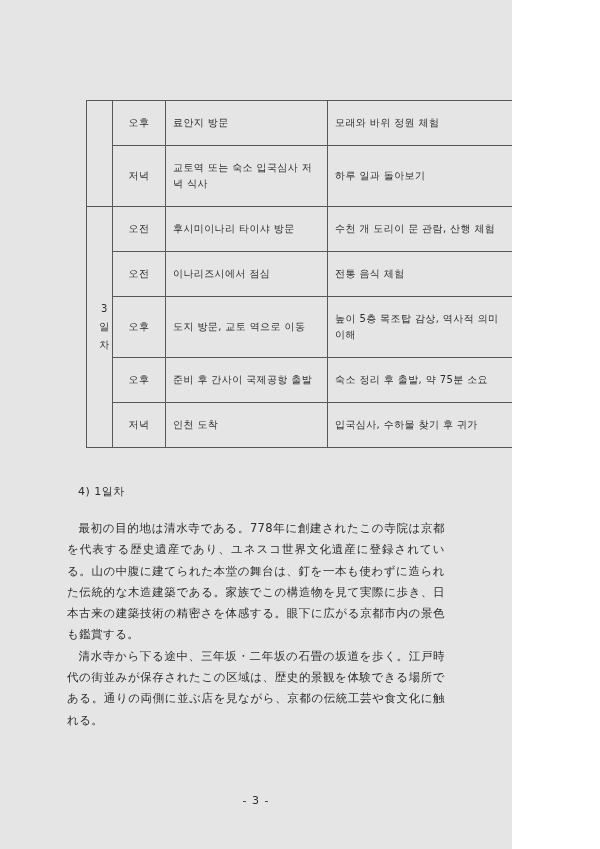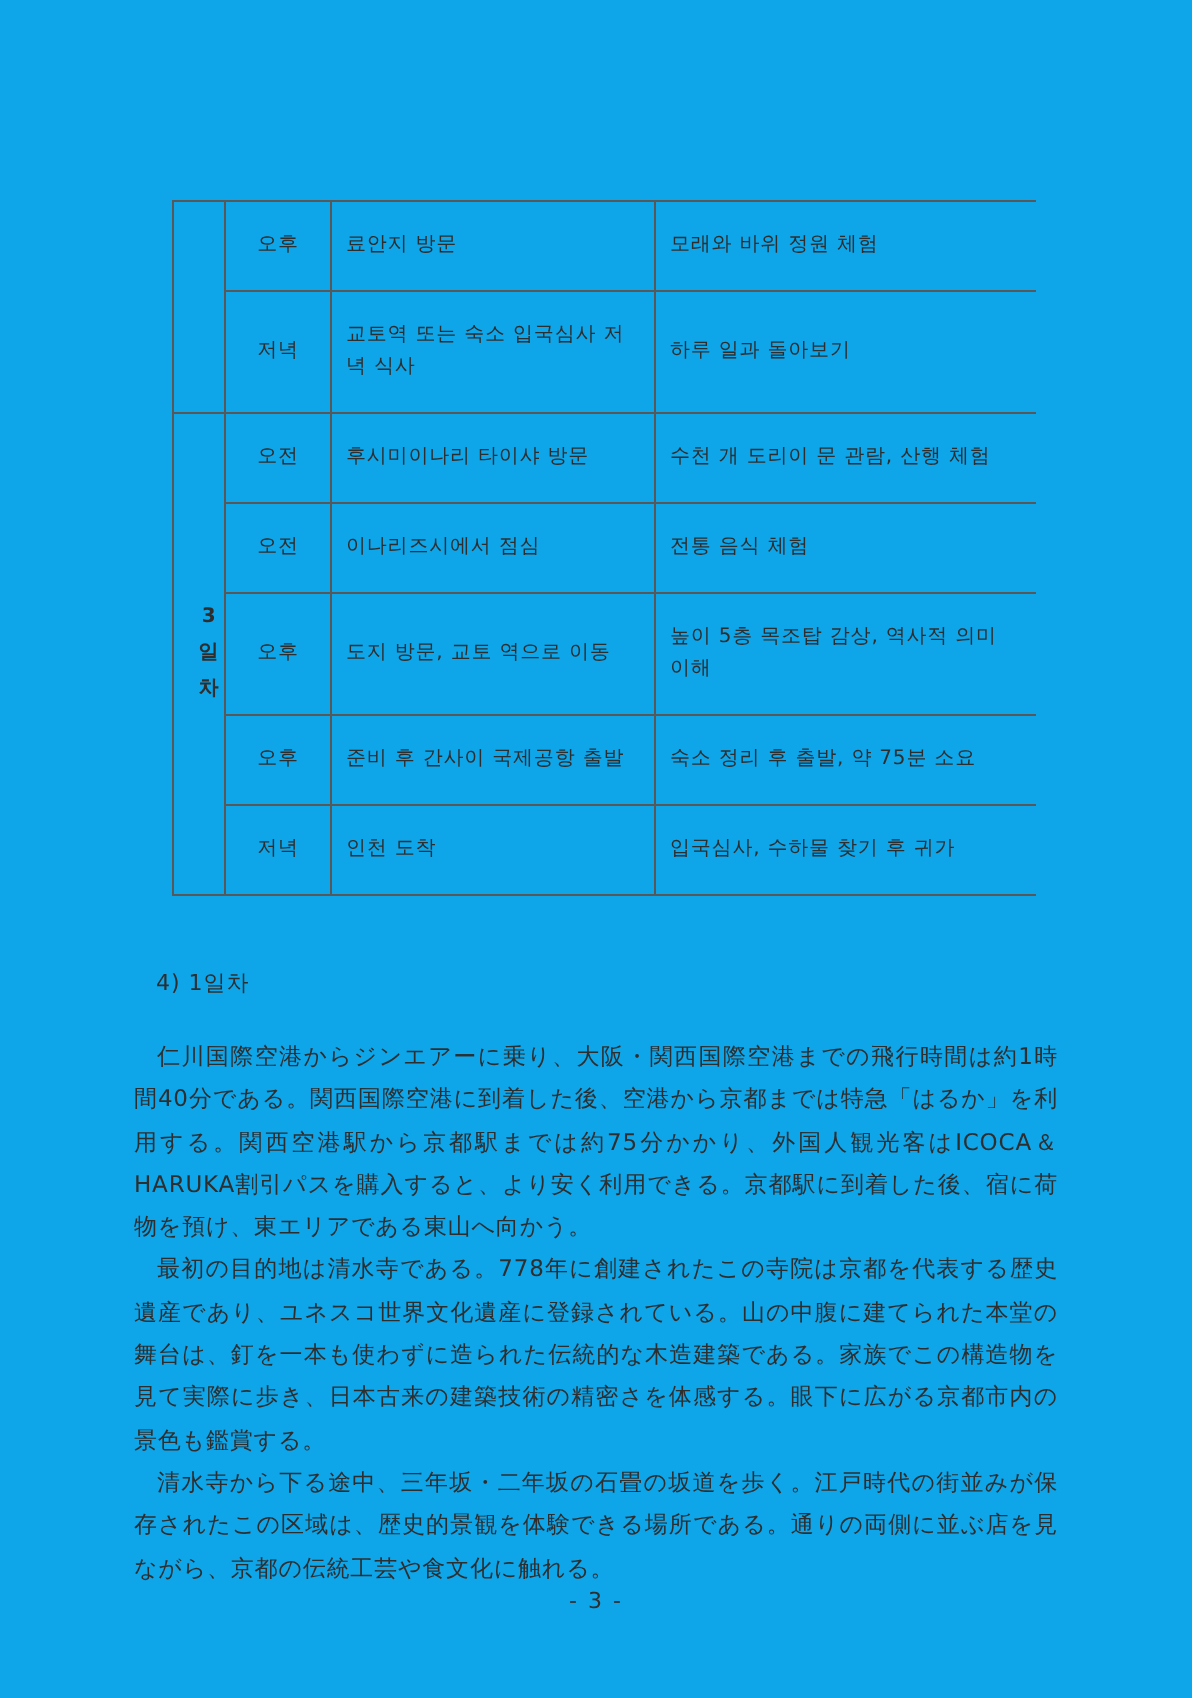--- a/index.html
+++ b/index.html
@@ -2,23 +2,23 @@
 <html><head>
 <meta charset="utf-8">
 <style>
   html, body {
     margin: 0;
     padding: 0;
     background: #ffffff;
   }
   .page {
     position: relative;
-    width: 596px;
+    width: 512px;
     height: 849px;
-    background: #0ea5e9;
+    background: #e5e5e5;
     font-family: "DejaVu Sans", sans-serif;
     color: #2e2e2e;
     overflow: hidden;
     box-sizing: border-box;
   }
 
   
   .itinerary {
     border-collapse: collapse;
     table-layout: fixed;
@@ -36,21 +36,20 @@
     box-sizing: border-box;
   }
   .itinerary td.col-note { border-right: none; }
   .itinerary col.c-day  { width: 26px; }
   .itinerary col.c-time { width: 53px; }
   .itinerary col.c-act  { width: 162px; }
   .itinerary col.c-note { width: 190px; }
   .itinerary td.col-day {
     text-align: center;
     padding: 2px 12px;
-    font-weight: bold;
   }
   .day-vertical {
     display: inline-block;
     width: 1.1em;
     word-break: break-all;
     line-height: 18px;
     text-align: center;
   }
   .itinerary td.col-time { text-align: center; padding: 2px 2px; }
   tr.h38 { height: 38px; }
@@ -142,20 +141,19 @@
       <tr class="h28">
         <td class="col-time">저녁</td>
         <td class="col-act">인천 도착</td>
         <td class="col-note">입국심사, 수하물 찾기 후 귀가</td>
       </tr>
     </tbody>
   </table>
 
   <div class="content">
     <h3 class="section-heading">4) 1일차</h3>
-    <p class="body-para">仁川国際空港からジンエアーに乗り、大阪・関西国際空港までの飛行時間は約1時間40分である。関西国際空港に到着した後、空港から京都までは特急「はるか」を利用する。関西空港駅から京都駅までは約75分かかり、外国人観光客はICOCA＆HARUKA割引パスを購入すると、より安く利用できる。京都駅に到着した後、宿に荷物を預け、東エリアである東山へ向かう。</p>
     <p class="body-para">最初の目的地は清水寺である。778年に創建されたこの寺院は京都を代表する歴史遺産であり、ユネスコ世界文化遺産に登録されている。山の中腹に建てられた本堂の舞台は、釘を一本も使わずに造られた伝統的な木造建築である。家族でこの構造物を見て実際に歩き、日本古来の建築技術の精密さを体感する。眼下に広がる京都市内の景色も鑑賞する。</p>
     <p class="body-para">清水寺から下る途中、三年坂・二年坂の石畳の坂道を歩く。江戸時代の街並みが保存されたこの区域は、歴史的景観を体験できる場所である。通りの両側に並ぶ店を見ながら、京都の伝統工芸や食文化に触れる。</p>
   </div>
 
   <div class="page-number">- 3 -</div>
 
 </div>
 
 </body></html>

